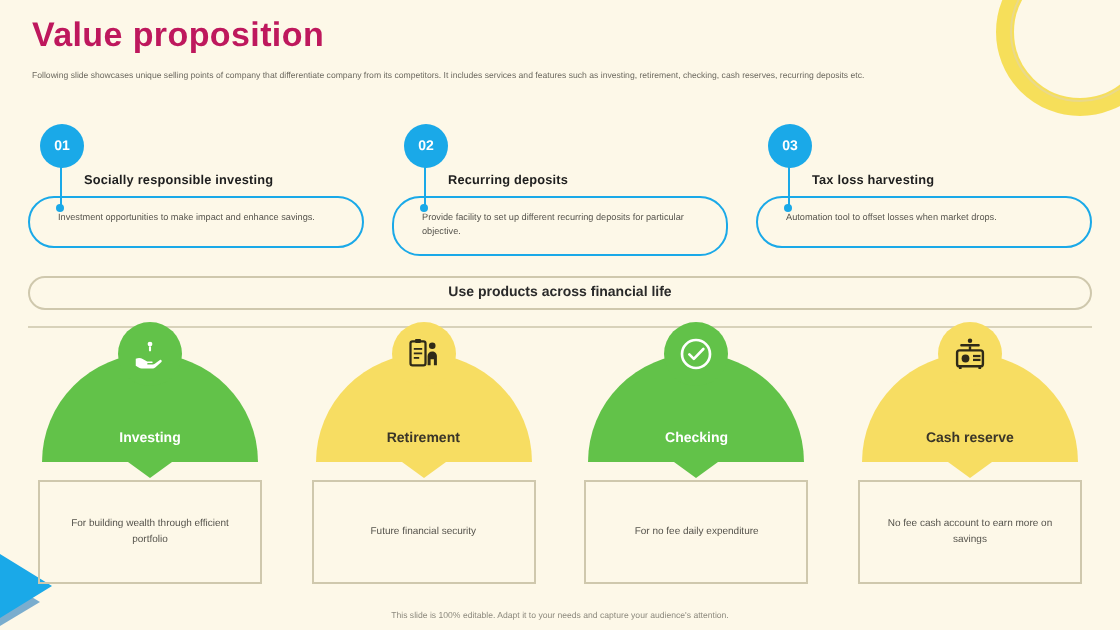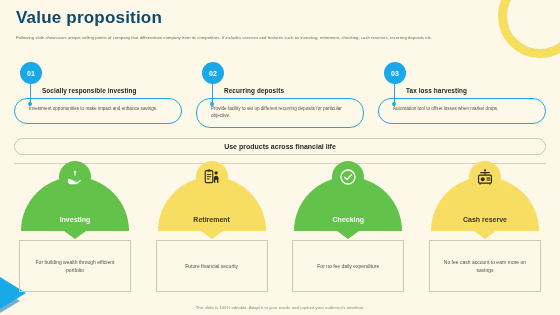--- a/index.html
+++ b/index.html
@@ -35,21 +35,21 @@
     border-top:12px solid transparent;
     border-bottom:12px solid transparent;
     border-left:20px solid #0f6fb8;
     opacity:.55;
   }
 
   
   .hdr{ position:absolute; left:16px; top:8px; right:16px; }
   .title{
     font-size:17px; font-weight:bold; letter-spacing:.2px;
-    color:#0c4a6e;
+    color:#be185d;
   }
   .subtitle{
     margin-top:7px;
     font-size:4.3px; line-height:1.45;
     color:#6d6a60;
     max-width:520px;
   }
 
   
   .top-row{

